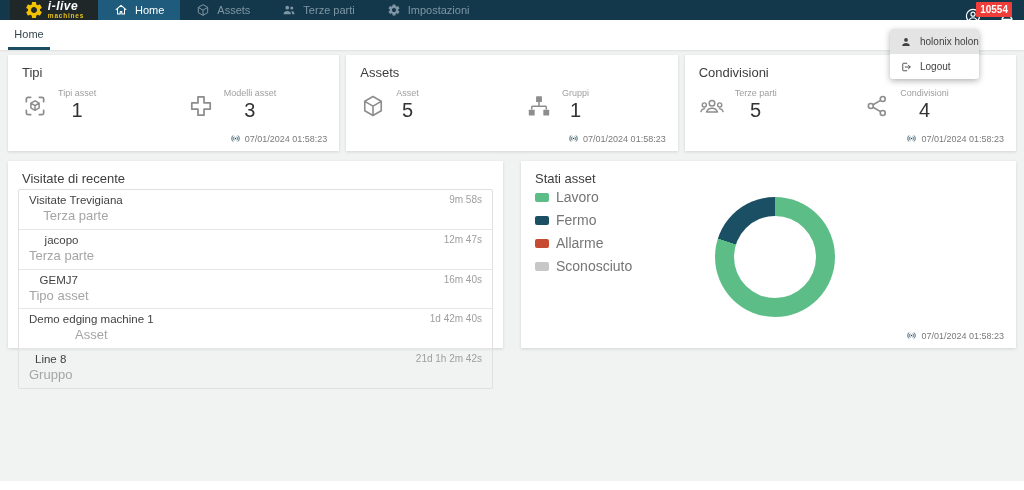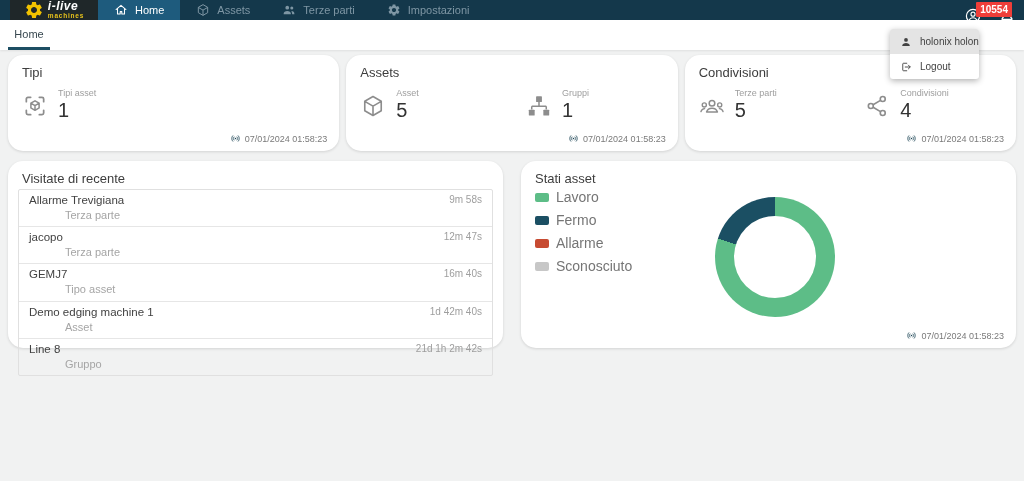--- a/index.html
+++ b/index.html
@@ -33,40 +33,40 @@
     box-shadow:0 2px 6px rgba(0,0,0,.3); z-index:40; overflow:hidden; }
   .menu-item { display:flex; align-items:center; gap:8px; height:25px; padding:0 10px; font-size:10px; color:#424242;
     white-space:nowrap; cursor:pointer; }
   .menu-item.hover { background:#e4e4e4; }
   .menu-item svg { width:12px; height:12px; flex:none; color:#424242; }
 
   
   .content { padding:5px 8px; }
   .row1 { display:grid; grid-template-columns:1fr 1fr 1fr; gap:7px; }
   .row2 { display:grid; grid-template-columns:1fr 1fr; gap:18px; margin-top:10px; }
-  .card { position:relative; background:#fff; border-radius:15px; box-shadow:0 1px 3px rgba(0,0,0,.13); }
+  .card { position:relative; background:#fff; border-radius:0; box-shadow:0 1px 3px rgba(0,0,0,.13);text-align:center; }
   .stat-card { height:96px; }
   .big-card { height:187px; }
   .card-title { position:absolute; top:10px; left:14px; font-size:13px; color:#3d3d3d; }
   .stats-row { position:absolute; top:33px; left:0; right:0; display:flex; }
   .stat { width:50%; display:flex; align-items:flex-end; gap:10px; padding-left:14px; }
   .stat-icon { width:26px; height:26px; color:#8d8d8d; margin-bottom:1px; flex:none; }
   .stat-text { display:flex; flex-direction:column; }
   .stat-label { font-size:9px; color:#9e9e9e; margin-bottom:2px; }
   .stat-value { font-size:20px; color:#333; line-height:1; }
   .card-footer { position:absolute; bottom:7px; right:12px; display:flex; align-items:center; gap:4px; }
   .card-footer svg { width:11px; height:11px; color:#1b4455; }
   .timestamp { font-size:9px; color:#7a7a7a; }
 
   
   .recent-list { position:absolute; top:28px; left:10px; right:10px; border:1px solid #e0e0e0; border-radius:2px; }
   .recent-row { display:flex; justify-content:space-between; padding:3px 10px 4px; border-bottom:1px solid #e6e6e6; cursor:pointer; }
   .recent-row:last-child { border-bottom:none; }
   .recent-name { font-size:11.5px; color:#424242; font-weight:500; line-height:1.3; }
-  .recent-type { font-size:11px; color:#a5a5a5; line-height:1.3;margin-left:36px; }
+  .recent-type { font-size:13px; color:#a5a5a5; line-height:1.3; }
   .recent-duration { font-size:10px; color:#9e9e9e; margin-top:1px; }
 
   
   .legend { position:absolute; top:28px; left:14px; display:flex; flex-direction:column; gap:7px; }
   .legend-item { display:flex; align-items:center; gap:7px; }
   .legend-swatch { width:14px; height:9px; border-radius:2px; flex:none; }
   .legend-label { font-size:14px; color:#757575; }
   .donut { position:absolute; left:194px; top:36px; width:120px; height:120px; border-radius:50%; }
   .donut::after { content:""; position:absolute; left:19px; top:19px; width:82px; height:82px;
     border-radius:50%; background:#fff; }
@@ -166,20 +166,29 @@
         <div class="stat">
           <svg class="stat-icon" viewBox="0 0 24 24">
               <path d="M4 8V5.5A1.5 1.5 0 0 1 5.5 4H8 M16 4h2.5A1.5 1.5 0 0 1 20 5.5V8 M20 16v2.5a1.5 1.5 0 0 1-1.5 1.5H16 M8 20H5.5A1.5 1.5 0 0 1 4 18.5V16" fill="none" stroke="currentColor" stroke-width="1.6" stroke-linecap="round"></path>
               <path d="M12 7.2l3.8 2.2v4.4L12 16l-3.8-2.2V9.4z M12 11.7L8.2 9.4 M12 11.7l3.8-2.3 M12 11.7V16" fill="none" stroke="currentColor" stroke-width="1.4" stroke-linejoin="round"></path>
             </svg>
           <span class="stat-text">
             <span class="stat-label">Tipi asset</span>
             <span class="stat-value">1</span>
           </span>
         </div>
+        <div class="stat">
+          <svg class="stat-icon" viewBox="0 0 24 24">
+              <path d="M9.2 3.5h5.6v5.7h5.7v5.6h-5.7v5.7H9.2v-5.7H3.5V9.2h5.7z" fill="none" stroke="currentColor" stroke-width="1.6" stroke-linejoin="round"></path>
+            </svg>
+          <span class="stat-text">
+            <span class="stat-label">Modelli asset</span>
+            <span class="stat-value">3</span>
+          </span>
+        </div>
       </div>
       <div class="card-footer">
         <svg viewBox="0 0 24 24">
             <circle cx="12" cy="12" r="1.7" fill="currentColor"></circle>
             <path d="M8.6 15.4a4.8 4.8 0 0 1 0-6.8 M15.4 8.6a4.8 4.8 0 0 1 0 6.8 M6 18a8.4 8.4 0 0 1 0-12 M18 6a8.4 8.4 0 0 1 0 12" fill="none" stroke="currentColor" stroke-width="1.7" stroke-linecap="round"></path>
           </svg>
         <span class="timestamp">07/01/2024 01:58:23</span>
       </div>
     </div>
 
@@ -256,21 +265,21 @@
     </div>
   </div>
 
   <div class="row2">
 
     <div class="card big-card">
       <div class="card-title">Visitate di recente</div>
       <div class="recent-list">
         <div class="recent-row">
           <span>
-              <span class="recent-name" style="display:block">Allarme Trevigiana</span>
+              <span class="recent-name" style="display:block">Visitate Trevigiana</span>
               <span class="recent-type" style="display:block">Terza parte</span>
             </span>
           <span class="recent-duration">9m 58s</span>
         </div>
         <div class="recent-row">
           <span>
               <span class="recent-name" style="display:block">jacopo</span>
               <span class="recent-type" style="display:block">Terza parte</span>
             </span>
           <span class="recent-duration">12m 47s</span>

